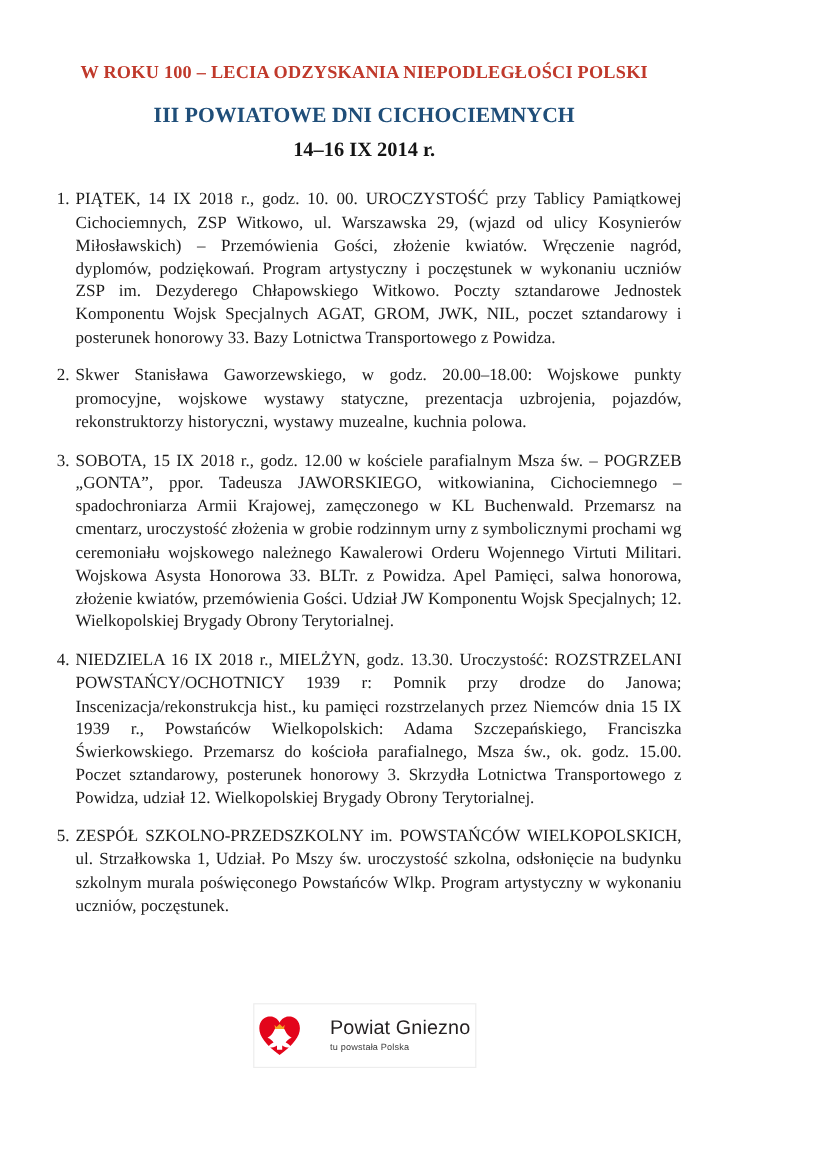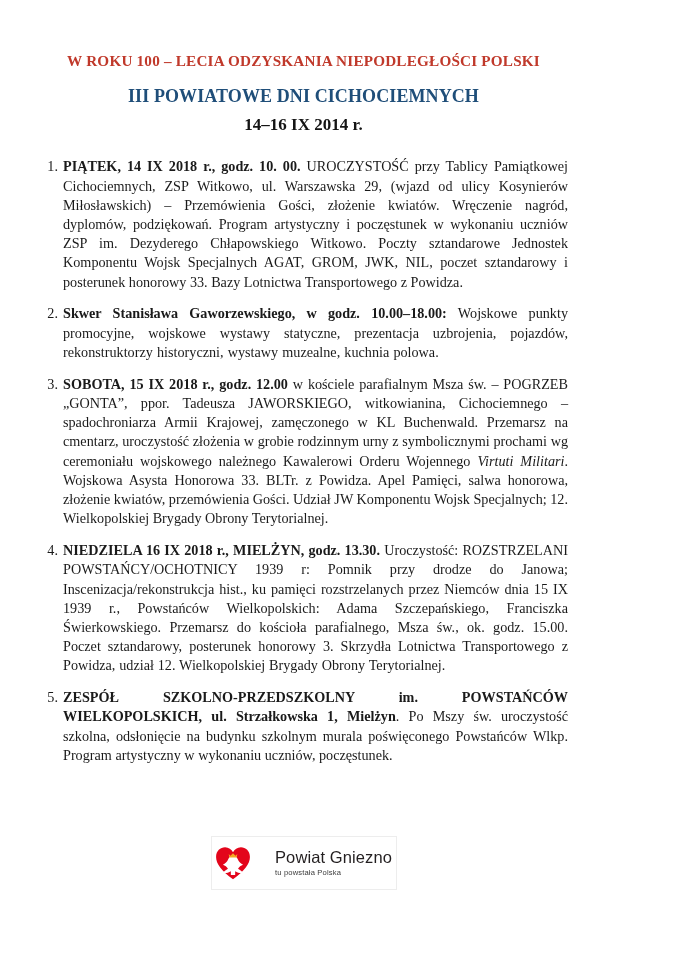--- a/index.html
+++ b/index.html
@@ -82,24 +82,23 @@
   .item-num {
     position: absolute;
     left: 0;
     top: 0;
     width: 18px;
     text-align: right;
     font-size: 14.2px;
     line-height: 1.355;
   }
   .lead {
-    font-weight: 700;
+    font-weight: 400;
   }
   .ital {
-    font-style: italic;
   }
 
   
   .item-2 .body-text { word-spacing: 0.6px; }
   .item-4 .body-text { word-spacing: 0.3px; }
 
   
   .logo-wrap {
     position: absolute;
     left: 0;
@@ -161,36 +160,36 @@
   <div class="content">
     <ol class="agenda">
 
       <li class="agenda-item item-1">
         <span class="item-num">1.</span>
         <span class="body-text"><span class="lead">PIĄTEK, 14 IX 2018 r., godz. 10. 00.</span><span> UROCZYSTOŚĆ przy Tablicy Pamiątkowej Cichociemnych, ZSP Witkowo, ul. Warszawska 29, (wjazd od ulicy Kosynierów Miłosławskich) – Przemówienia Gości, złożenie kwiatów. Wręczenie nagród, dyplomów, podziękowań. Program artystyczny i poczęstunek w wykonaniu uczniów ZSP im. Dezyderego Chłapowskiego Witkowo. Poczty sztandarowe Jednostek Komponentu Wojsk Specjalnych AGAT, GROM, JWK, NIL, poczet sztandarowy i posterunek honorowy 33. Bazy Lotnictwa Transportowego z Powidza.</span></span>
       </li>
 
       <li class="agenda-item item-2">
         <span class="item-num">2.</span>
-        <span class="body-text"><span class="lead">Skwer  Stanisława  Gaworzewskiego, w godz. 10.00–18.00:</span><span> Wojskowe punkty promocyjne, wojskowe wystawy statyczne, prezentacja uzbrojenia, pojazdów, rekonstruktorzy historyczni, wystawy muzealne, kuchnia polowa.</span></span>
+        <span class="body-text"><span class="lead">Skwer  Stanisława  Gaworzewskiego, w godz. 20.00–18.00:</span><span> Wojskowe punkty promocyjne, wojskowe wystawy statyczne, prezentacja uzbrojenia, pojazdów, rekonstruktorzy historyczni, wystawy muzealne, kuchnia polowa.</span></span>
       </li>
 
       <li class="agenda-item item-3">
         <span class="item-num">3.</span>
         <span class="body-text"><span class="lead">SOBOTA, 15 IX 2018 r., godz. 12.00</span><span> w kościele parafialnym Msza św. – POGRZEB „GONTA”, ppor. Tadeusza JAWORSKIEGO, witkowianina, Cichociemnego – spadochroniarza Armii Krajowej, zamęczonego w KL Buchenwald. Przemarsz na cmentarz, uroczystość złożenia w grobie rodzinnym urny z symbolicznymi prochami wg ceremoniału wojskowego należnego Kawalerowi Orderu Wojennego </span><span class="ital">Virtuti Militari</span><span>. Wojskowa Asysta Honorowa 33. BLTr. z Powidza. Apel Pamięci, salwa honorowa, złożenie kwiatów, przemówienia Gości. Udział JW Komponentu Wojsk Specjalnych; 12. Wielkopolskiej Brygady Obrony Terytorialnej.</span></span>
       </li>
 
       <li class="agenda-item item-4">
         <span class="item-num">4.</span>
         <span class="body-text"><span class="lead">NIEDZIELA 16 IX 2018 r.,  MIELŻYN, godz. 13.30.</span><span> Uroczystość: ROZSTRZELANI POWSTAŃCY/OCHOTNICY 1939 r: Pomnik przy drodze do Janowa; Inscenizacja/rekonstrukcja hist., ku pamięci rozstrzelanych przez Niemców dnia 15 IX 1939 r., Powstańców Wielkopolskich: Adama Szczepańskiego, Franciszka Świerkowskiego. Przemarsz do kościoła parafialnego, Msza św., ok. godz. 15.00. Poczet sztandarowy, posterunek honorowy 3. Skrzydła Lotnictwa Transportowego z Powidza, udział 12. Wielkopolskiej Brygady Obrony Terytorialnej.</span></span>
       </li>
 
       <li class="agenda-item item-5">
         <span class="item-num">5.</span>
-        <span class="body-text"><span class="lead">ZESPÓŁ SZKOLNO-PRZEDSZKOLNY im. POWSTAŃCÓW WIELKOPOLSKICH, ul. Strzałkowska 1, Mielżyn</span><span>. Po Mszy św. uroczystość szkolna, odsłonięcie na budynku szkolnym murala poświęconego Powstańców Wlkp. Program artystyczny w wykonaniu uczniów, poczęstunek.</span></span>
+        <span class="body-text"><span class="lead">ZESPÓŁ SZKOLNO-PRZEDSZKOLNY im. POWSTAŃCÓW WIELKOPOLSKICH, ul. Strzałkowska 1, Udział</span><span>. Po Mszy św. uroczystość szkolna, odsłonięcie na budynku szkolnym murala poświęconego Powstańców Wlkp. Program artystyczny w wykonaniu uczniów, poczęstunek.</span></span>
       </li>
 
     </ol>
   </div>
 
   <div class="logo-wrap">
     <div class="logo-box">
       <svg class="logo-mark" viewBox="0 0 100 94" aria-hidden="true">
         <path d="M50 92 C18 68 3 49 3 30 C3 13 15 3 28 3 C38 3 46 9 50 17 C54 9 62 3 72 3 C85 3 97 13 97 30 C97 49 82 68 50 92 Z" fill="#e3051b"></path>
         <path d="M50 26 C44 26 39 30 37 36 C34 44 28 49 22 52 C28 54 33 58 36 63 C30 66 25 70 22 75 C30 76 38 74 44 70 L44 80 L56 80 L56 70 C62 74 70 76 78 75 C75 70 70 66 64 63 C67 58 72 54 78 52 C72 49 66 44 63 36 C61 30 56 26 50 26 Z" fill="#ffffff"></path>

